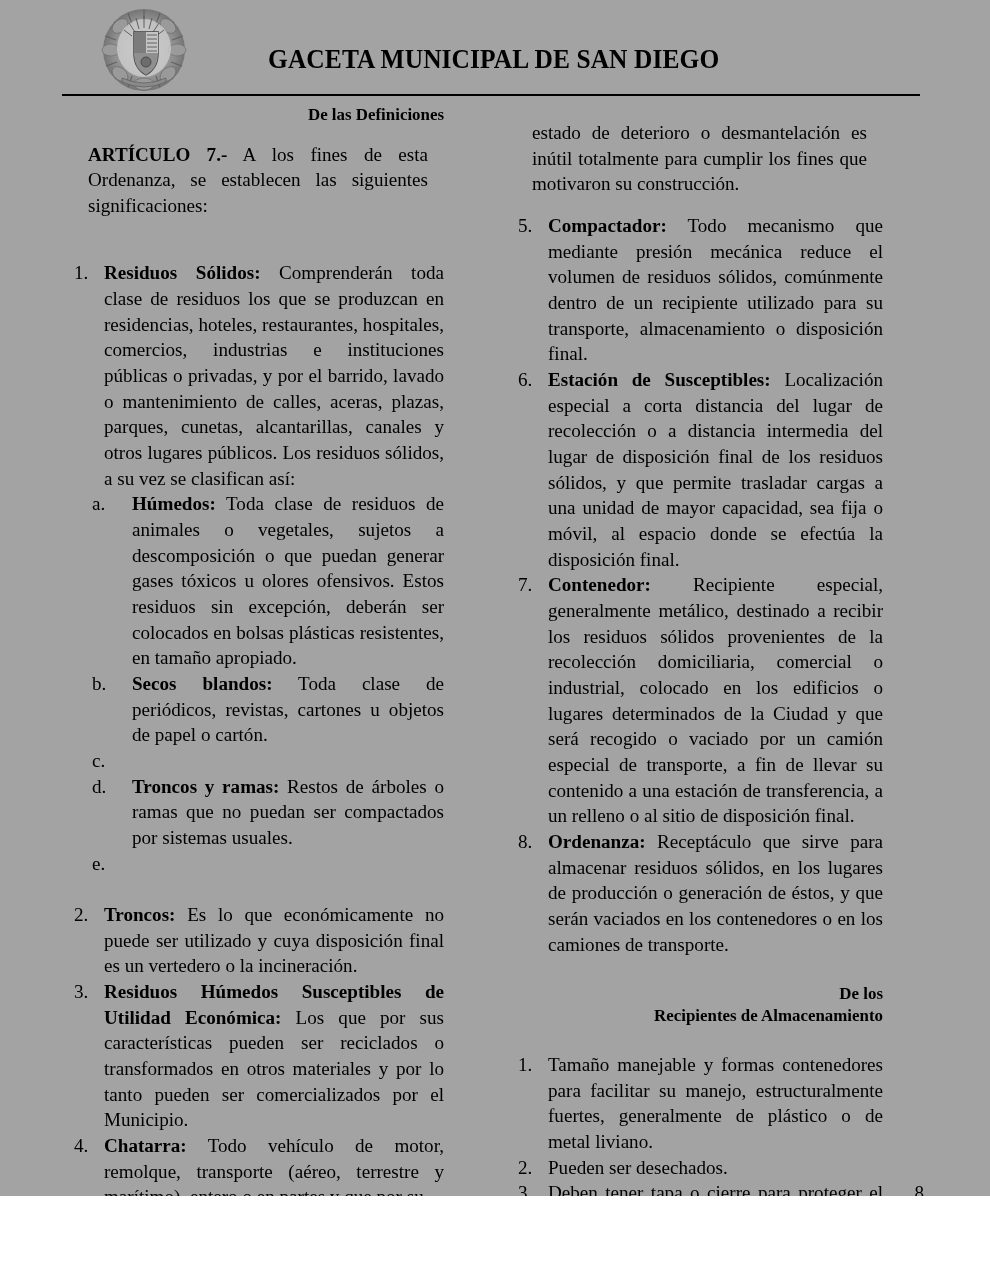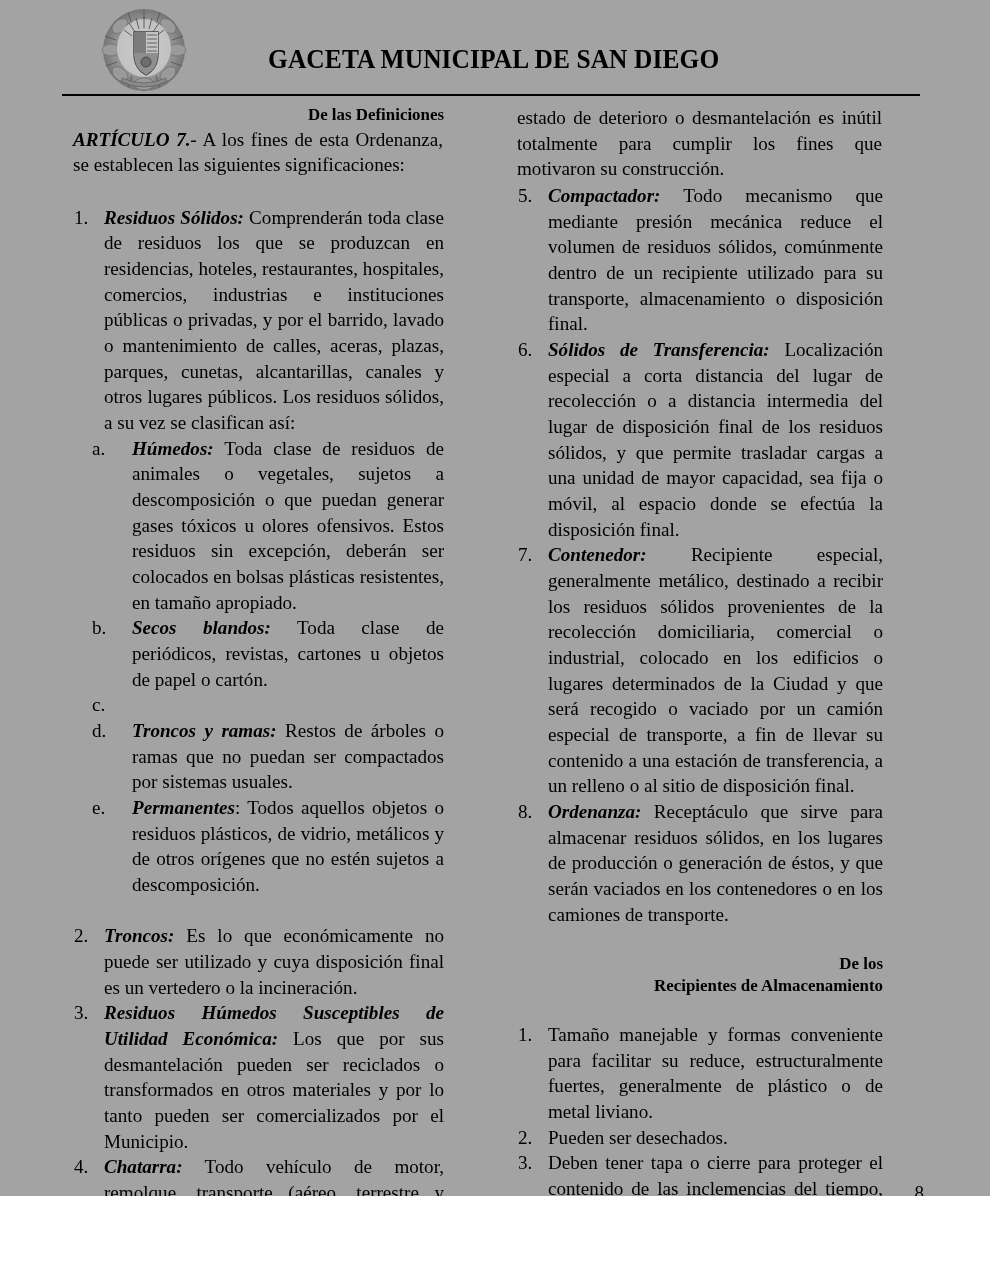--- a/index.html
+++ b/index.html
@@ -79,25 +79,25 @@
     text-align: right;
     font-weight: bold;
     font-size: 17.6px;
     line-height: 1.24;
     margin: 0 0 0 0;
     transform: scaleX(0.96);
     transform-origin: right center;
   }
 
   p.para {
-    margin: 1px;
+    margin: 16px;
     text-align: justify;
   }
 
-  .bold { font-weight: bold; font-style: italic; }
+  .bold { font-weight: bold; }
 
   
   .lvl1 {
     display: grid;
     grid-template-columns: 32px 1fr;
     column-gap: 0;
     margin: 0;
   }
   .lvl1 > .marker {
     text-align: left;
@@ -244,54 +244,53 @@
         <span class="marker">c.</span>
       </div>
 
       <div class="lvl2">
         <span class="marker">d.</span>
         <span class="body"><span class="bold">Troncos y ramas:</span><span> Restos de árboles o ramas que no puedan ser compactados por sistemas usuales.</span></span>
       </div>
 
       <div class="lvl2">
         <span class="marker">e.</span>
-        <span class="body"><span class="bold">Permanentes</span><span>: Todos aquellos objetos o residuos plásticos, de vidrio, metálicos y de otros orígenes que no estén sujetos a descomposición.</span></span>
       </div>
 
       <div class="blank-line"></div>
 
       <div class="lvl1">
         <span class="marker">2.</span>
         <span class="body"><span class="bold">Troncos:</span><span> Es lo que económicamente no puede ser utilizado y cuya disposición final es un vertedero o la incineración.</span></span>
       </div>
 
       <div class="lvl1">
         <span class="marker">3.</span>
-        <span class="body"><span class="bold">Residuos Húmedos Susceptibles de Utilidad Económica:</span><span> Los que por sus desmantelación pueden ser reciclados o transformados en otros materiales y por lo tanto pueden ser comercializados por el Municipio.</span></span>
+        <span class="body"><span class="bold">Residuos Húmedos Susceptibles de Utilidad Económica:</span><span> Los que por sus características pueden ser reciclados o transformados en otros materiales y por lo tanto pueden ser comercializados por el Municipio.</span></span>
       </div>
 
       <div class="lvl1">
         <span class="marker">4.</span>
         <span class="body"><span class="bold">Chatarra:</span><span> Todo vehículo de motor, remolque, transporte (aéreo, terrestre y marítimo), entero o en partes y que por su</span></span>
       </div>
 
     </div>
 
     <div class="col col-right">
 
       <p class="para">estado de deterioro o desmantelación es inútil totalmente para cumplir los fines que motivaron su construcción.</p>
 
       <div class="lvl1">
         <span class="marker">5.</span>
         <span class="body"><span class="bold">Compactador:</span><span> Todo mecanismo que mediante presión mecánica reduce el volumen de residuos sólidos, comúnmente dentro de un recipiente utilizado para su transporte, almacenamiento o disposición final.</span></span>
       </div>
 
       <div class="lvl1">
         <span class="marker">6.</span>
-        <span class="body"><span class="bold">Sólidos de Transferencia:</span><span> Localización especial a corta distancia del lugar de recolección o a distancia intermedia del lugar de disposición final de los residuos sólidos, y que permite trasladar cargas a una unidad de mayor capacidad, sea fija o móvil, al espacio donde se efectúa la disposición final.</span></span>
+        <span class="body"><span class="bold">Estación de Susceptibles:</span><span> Localización especial a corta distancia del lugar de recolección o a distancia intermedia del lugar de disposición final de los residuos sólidos, y que permite trasladar cargas a una unidad de mayor capacidad, sea fija o móvil, al espacio donde se efectúa la disposición final.</span></span>
       </div>
 
       <div class="lvl1">
         <span class="marker">7.</span>
         <span class="body"><span class="bold">Contenedor:</span><span> Recipiente especial, generalmente metálico, destinado a recibir los residuos sólidos provenientes de la recolección domiciliaria, comercial o industrial, colocado en los edificios o lugares determinados de la Ciudad y que será recogido o vaciado por un camión especial de transporte, a fin de llevar su contenido a una estación de transferencia, a un relleno o al sitio de disposición final.</span></span>
       </div>
 
       <div class="lvl1">
         <span class="marker">8.</span>
         <span class="body"><span class="bold">Ordenanza:</span><span> Receptáculo que sirve para almacenar residuos sólidos, en los lugares de producción o generación de éstos, y que serán vaciados en los contenedores o en los camiones de transporte.</span></span>
@@ -300,21 +299,21 @@
       <div class="blank-line"></div>
 
       <div class="section-head">De los</div>
       <div class="section-head">Recipientes de Almacenamiento</div>
 
 
       <div class="blank-line"></div>
 
       <div class="lvl1">
         <span class="marker">1.</span>
-        <span class="body">Tamaño manejable y formas conveniente para facilitar su reduce, estructuralmente fuertes, generalmente de plástico o de metal liviano.</span>
+        <span class="body">Tamaño manejable y formas contenedores para facilitar su manejo, estructuralmente fuertes, generalmente de plástico o de metal liviano.</span>
       </div>
 
       <div class="lvl1">
         <span class="marker">2.</span>
         <span class="body">Pueden ser desechados.</span>
       </div>
 
       <div class="lvl1">
         <span class="marker">3.</span>
         <span class="body">Deben tener tapa o cierre para proteger el contenido de las inclemencias del tiempo, para prevenir derrames e impedir el ingreso de vectores.</span>

